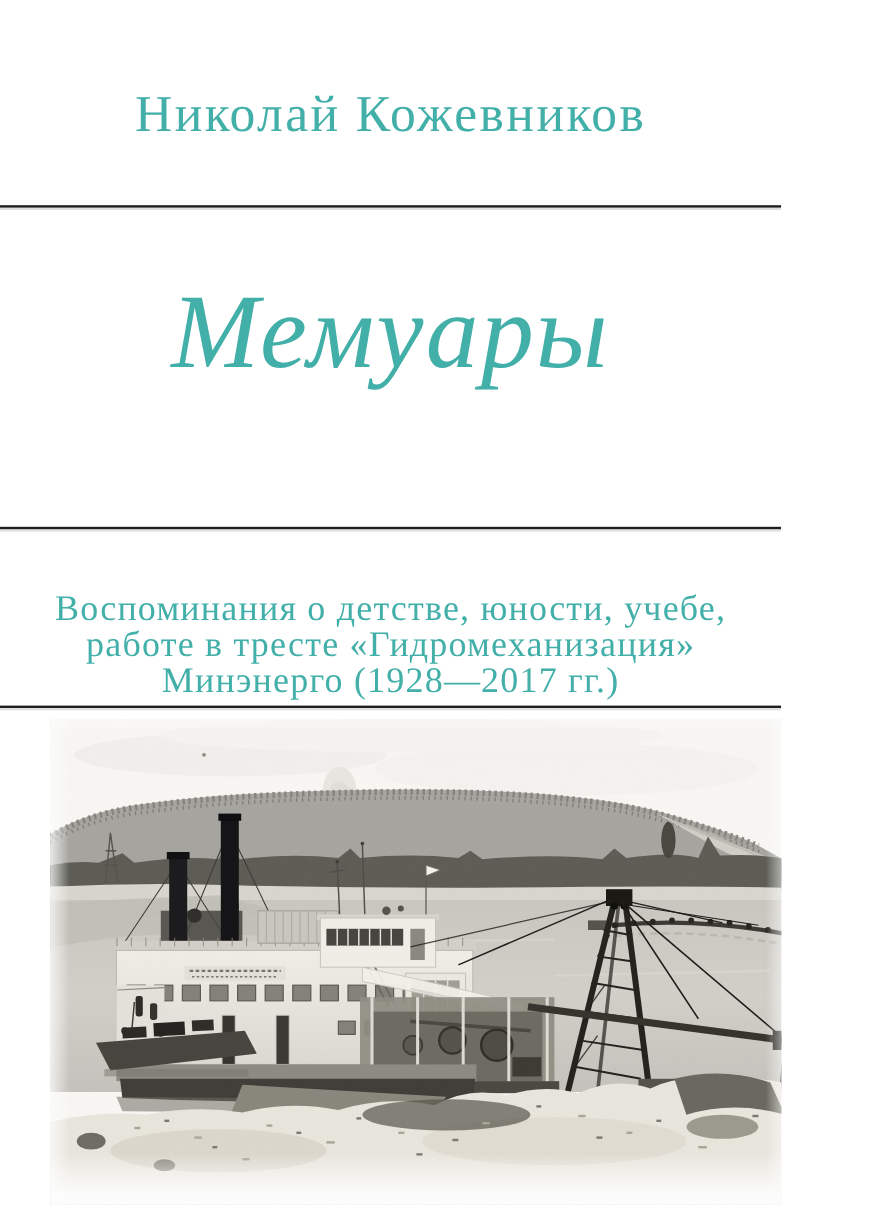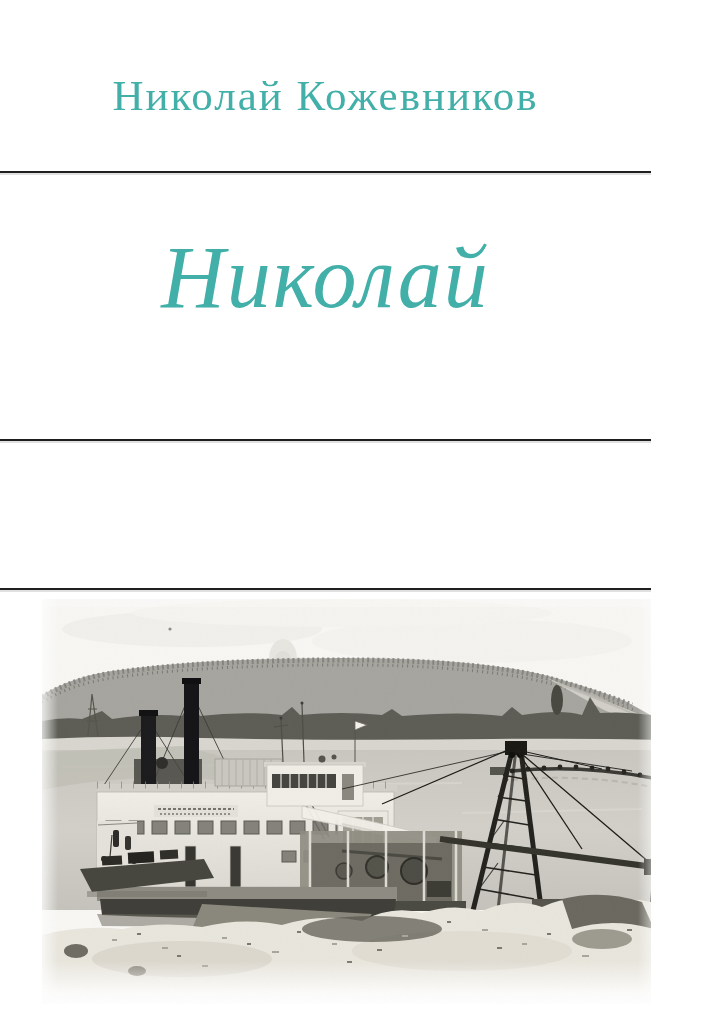--- a/index.html
+++ b/index.html
@@ -44,25 +44,30 @@
 </head>
 <body>
 
 <div class="cover">
 
   <div class="author">Николай Кожевников</div>
 
   <div class="rule rule-1"></div>
 
   <div class="title">
-    <div>Николай</div>
+    <div>Мемуары</div>
   </div>
 
   <div class="rule rule-2"></div>
 
+  <div class="subtitle">
+    <div>Воспоминания о детстве, юности, учебе,</div>
+    <div>работе в тресте «Гидромеханизация»</div>
+    <div>Минэнерго (1928—2017 гг.)</div>
+  </div>
 
   <div class="rule rule-3"></div>
 
   <div class="photo">
     <svg viewBox="0 0 620 405" preserveAspectRatio="none">
       <defs>
         <linearGradient id="waterGrad" x1="0" y1="0" x2="0" y2="1">
           <stop offset="0" stop-color="#c9c7c0"></stop>
             <stop offset="0.5" stop-color="#d2d0c9"></stop>
             <stop offset="1" stop-color="#c5c3bc"></stop>

